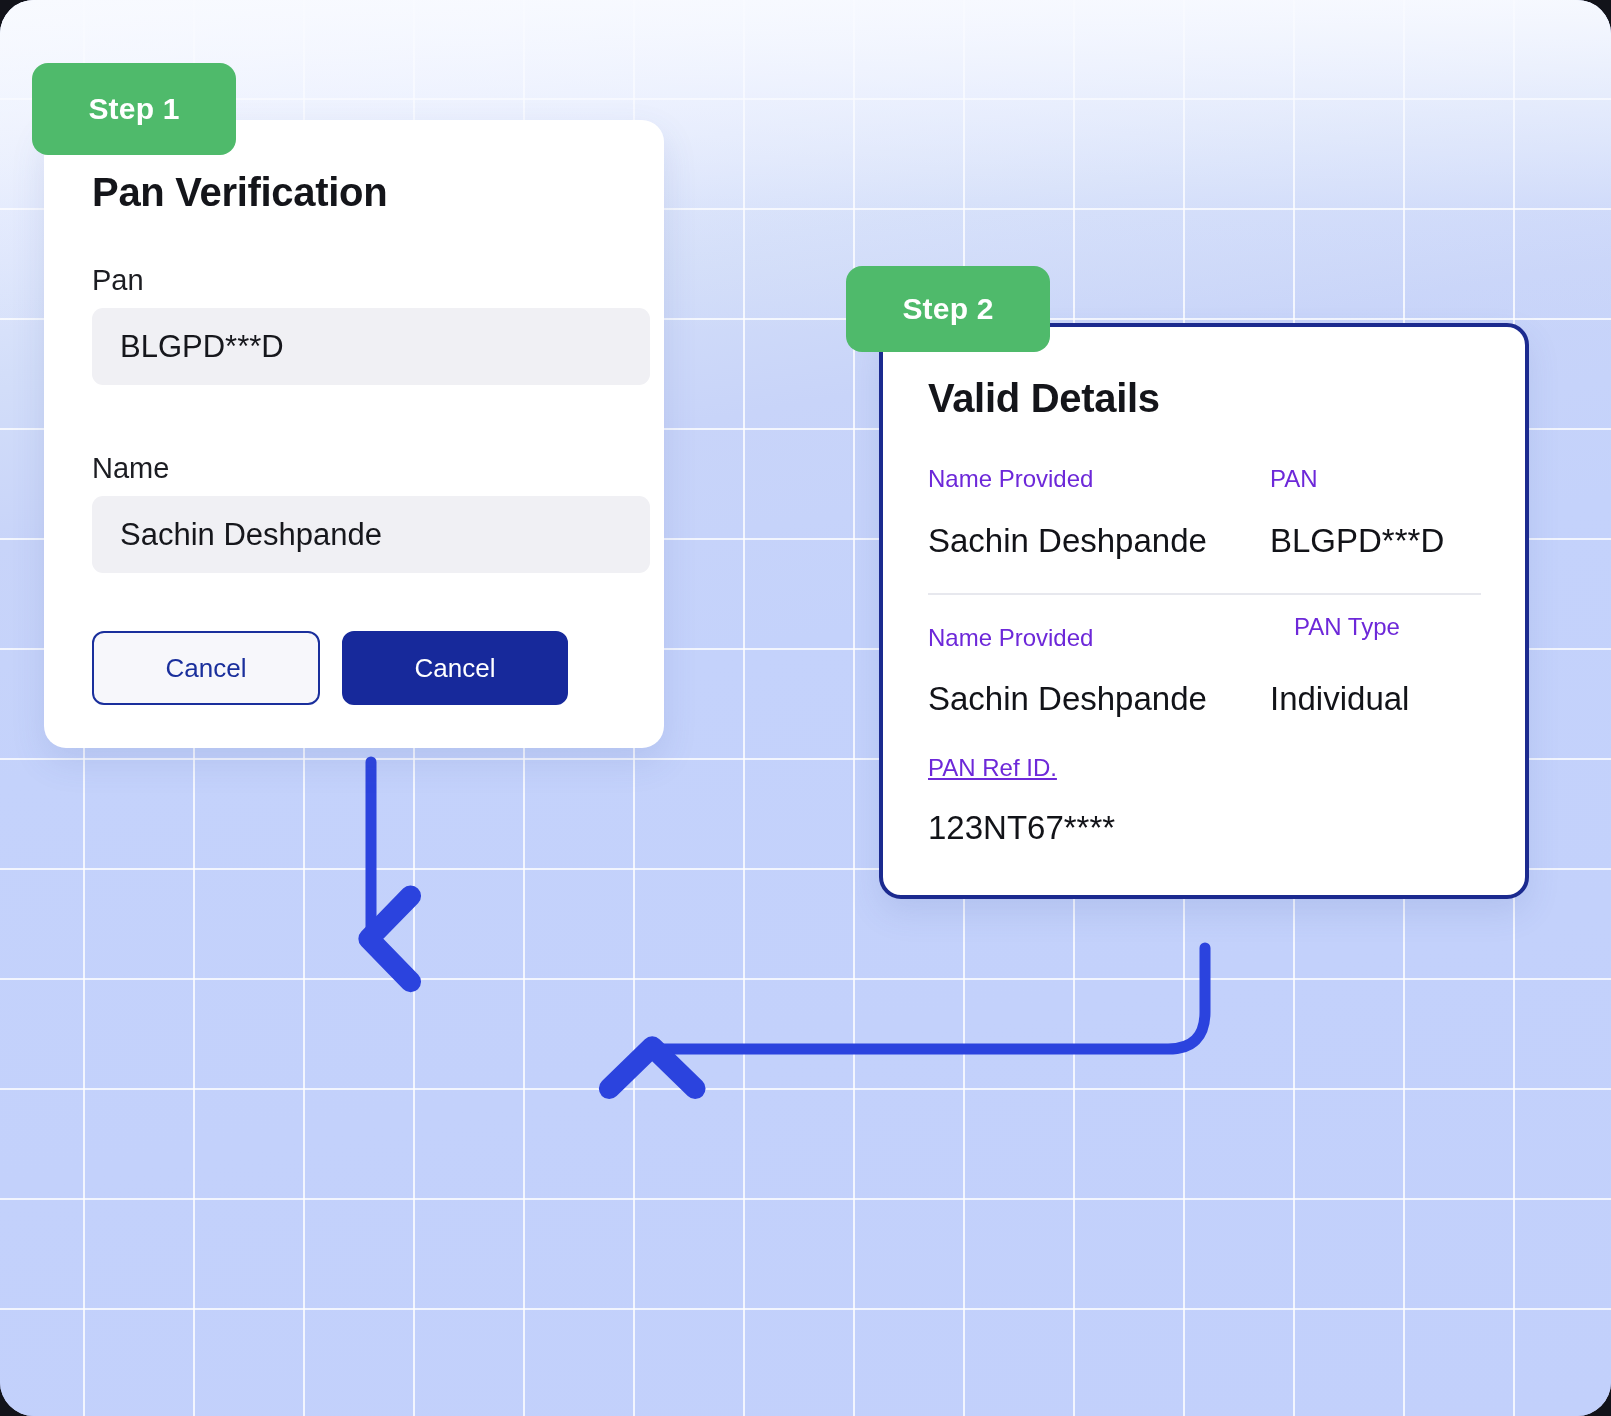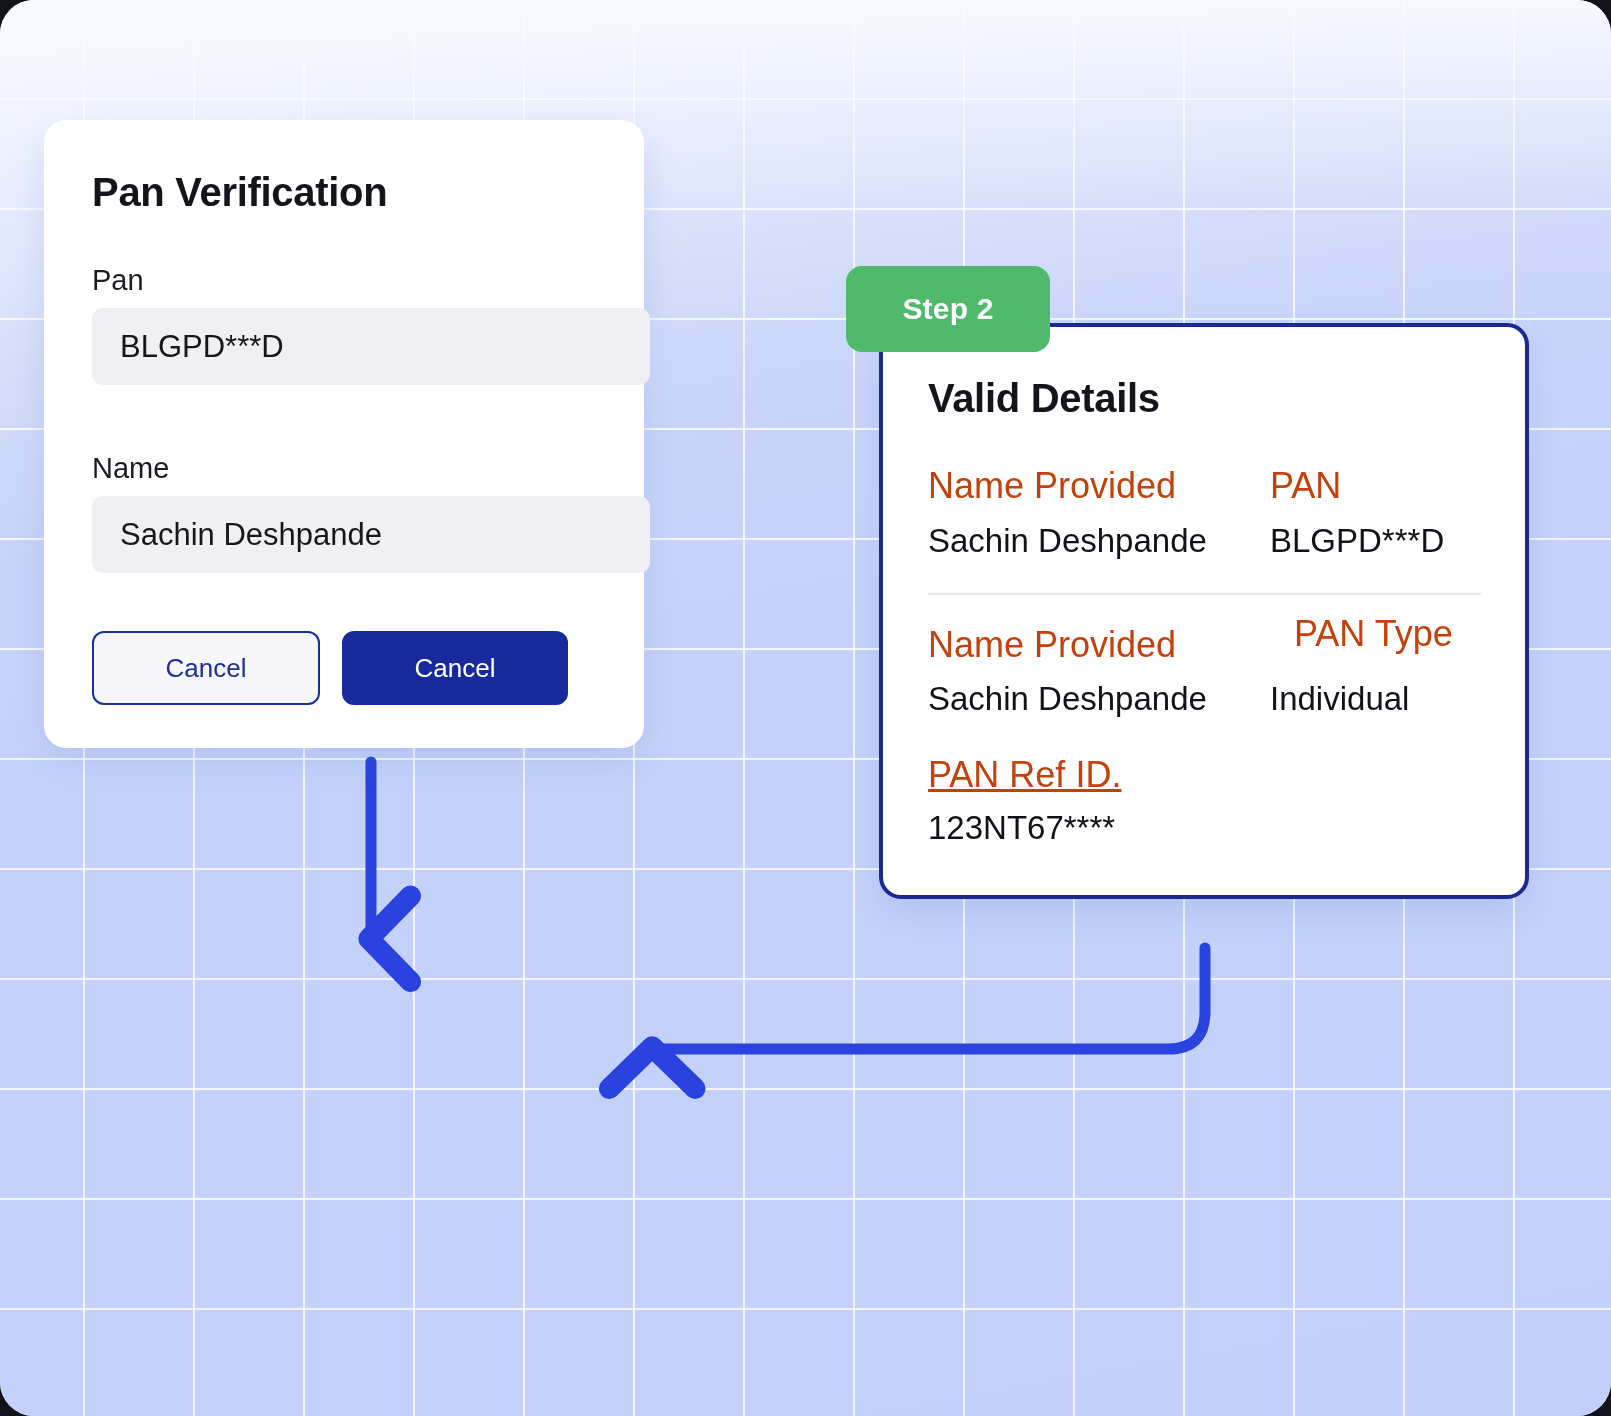--- a/index.html
+++ b/index.html
@@ -76,20 +76,21 @@
   }
 
   
   #card-step1 {
     left: 44px;
     top: 120px;
     width: 600px;
     height: 628px;
     box-shadow: 0 14px 34px rgba(70,90,160,0.13);
     z-index: 4;
+    padding-left: 20px;
   }
   #badge-step1 { left: 32px; top: 63px; width: 204px; height: 92px; }
 
   .card-title-1 {
     position: absolute;
     left: 48px;
     top: 50px;
     font-size: 40px;
     font-weight: 700;
     color: #14151a;
@@ -162,22 +163,22 @@
     position: absolute;
     left: 45px;
     top: 49px;
     font-size: 40px;
     font-weight: 700;
     color: #14151a;
     letter-spacing: -0.3px;
   }
   .det-label {
     position: absolute;
-    font-size: 36px;
-    color: #c2410c;
+    font-size: 24px;
+    color: #6d28d9;
   }
   .det-value {
     position: absolute;
     font-size: 33px;
     color: #121318;
   }
   .col-a { left: 45px; }
   .col-b { left: 387px; }
   .divider {
     position: absolute;
@@ -240,20 +241,23 @@
       <marker id="arrowhead-left" markerWidth="10" markerHeight="10" refX="4.2" refY="5" orient="auto" markerUnits="strokeWidth">
         <path d="M1.1,1.4 L5,5.2 L8.9,1.4" fill="none" stroke="#2b43de" stroke-width="1.9" stroke-linecap="round" stroke-linejoin="round"></path>
       </marker>
     </defs>
 
     <path d="M371,762 L371,930" fill="none" stroke="#2b43de" stroke-width="11" stroke-linecap="round" marker-end="url(#arrowhead-down)"></path>
 
     <path d="M1205,948 L1205,1012 Q1205,1049 1168,1049 L661,1049" fill="none" stroke="#2b43de" stroke-width="11" stroke-linecap="round" stroke-linejoin="round" marker-end="url(#arrowhead-left)"></path>
   </svg>
 
+  <div class="step-badge" id="badge-step1">
+    <span>Step 1</span>
+  </div>
 
   <div class="card" id="card-step1">
     <div class="card-title-1">Pan Verification</div>
 
     <div class="field-label" style="top:144px;">Pan</div>
     <div class="field-box" style="top:188px;">
       <span class="field-value">BLGPD***D</span>
     </div>
 
     <div class="field-label" style="top:332px;">Name</div>

